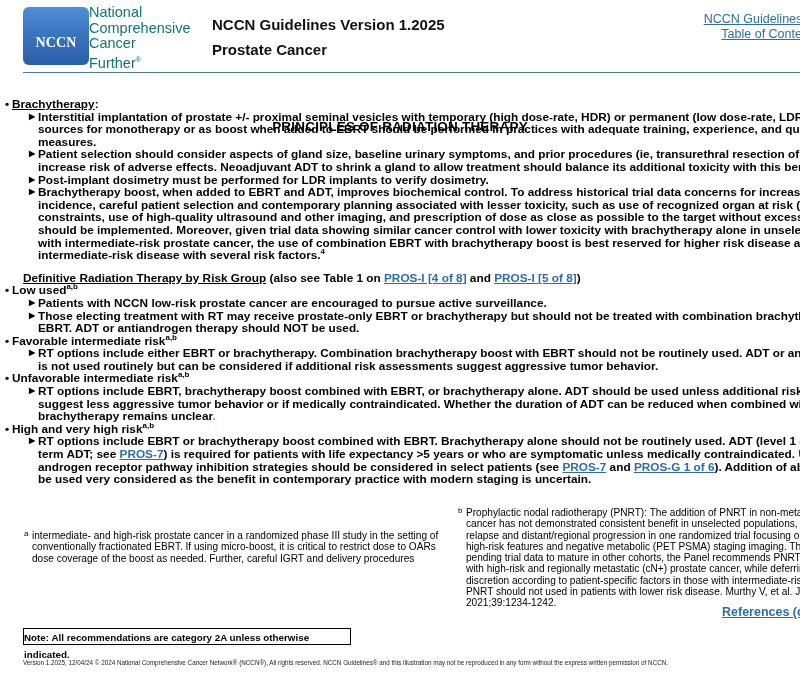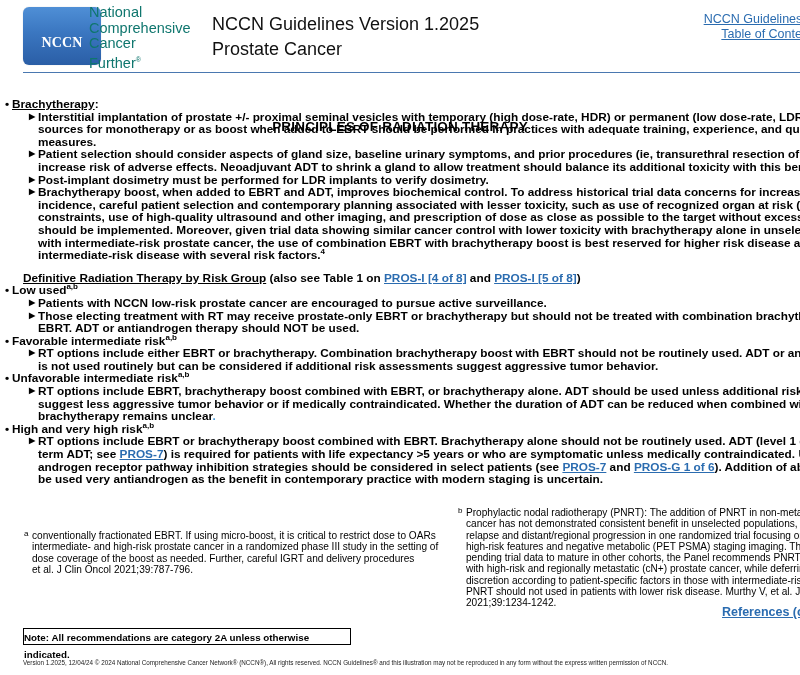--- a/index.html
+++ b/index.html
@@ -4,35 +4,35 @@
 <style>
   html, body { margin: 0; padding: 0; }
   body {
     width: 800px; height: 675px; overflow: hidden; background: #ffffff;
     font-family: "Liberation Sans", sans-serif; color: #000;
     position: relative;
   }
   a.lnk { color: #2b6cb0; text-decoration: underline; }
   .header { position: absolute; left: 0; top: 0; width: 800px; height: 72px; }
   .logo-box {
-    position: absolute; left: 23px; top: 7px; width: 78px; height: 58px;
+    position: absolute; left: 23px; top: 7px; width: 66px; height: 58px;
     border-radius: 6px;
     background: linear-gradient(180deg, #4f8fd6 0%, #3a76c0 45%, #2a5ea6 100%);
     box-shadow: 0 0 1px rgba(0,0,0,0.3);
   }
   .logo-box span {
     position: absolute; left: 0; right: 0; bottom: 14px; text-align: center;
     color: #fff; font-family: "Liberation Serif", serif; font-weight: bold; font-size: 14px; letter-spacing: 0.2px;
   }
   .org-name {
     position: absolute; left: 89px; top: 5px; font-size: 14.5px; line-height: 15.5px; color: #0f766e;
   }
   .org-name sup { font-size: 7px; }
   .doc-title {
-    position: absolute; left: 212px; top: 12px; font-size: 18px; font-weight: normal; line-height: 25px; color: #111;
+    position: absolute; left: 212px; top: 12px; font-size: 15px; font-weight: bold; line-height: 25px; color: #111;
   }
   .top-links {
     position: absolute; left: 700px; top: 12px; width: 140px; text-align: center; font-size: 12.5px; line-height: 15px;
   }
   .rule { position: absolute; left: 23px; top: 72px; width: 777px; height: 1px; background: #4a78b0; }
   .section-title {
     position: absolute; left: 0; width: 800px; top: 82px; text-align: center; font-weight: bold; font-size: 13.5px; letter-spacing: 0.2px; margin-top: 37px;
   }
   .body { position: absolute; left: 0; top: 98px; width: 900px; font-size: 11.8px; line-height: 12.6px; font-weight: bold; }
   .l1 { position: relative; padding-left: 12px; white-space: nowrap; }
@@ -113,29 +113,28 @@
 
   <div class="l1"><span class="bul">•</span> <span>Unfavorable intermediate risk</span><sup class="s">a,b</sup></div>
   <div class="l2"><span class="tri">▶</span><span>RT options include EBRT, brachytherapy boost combined with EBRT, or brachytherapy alone. ADT should be used unless additional risk assessments</span></div>
   <div class="l2"><span>suggest less aggressive tumor behavior or if medically contraindicated. Whether the duration of ADT can be reduced when combined with EBRT and</span></div>
   <div class="l2"><span>brachytherapy remains unclear</span><span style="color:#4a9ad8">.</span></div>
 
   <div class="l1"><span class="bul">•</span> <span>High and very high risk</span><sup class="s">a,b</sup></div>
   <div class="l2"><span class="tri">▶</span><span>RT options include EBRT or brachytherapy boost combined with EBRT. Brachytherapy alone should not be routinely used. ADT (level 1 data for long-</span></div>
   <div class="l2"><span>term ADT; see </span><a class="lnk">PROS-7</a><span>) is required for patients with life expectancy &gt;5 years or who are symptomatic unless medically contraindicated. Use of additional</span></div>
   <div class="l2"><span>androgen receptor pathway inhibition strategies should be considered in select patients (see </span><a class="lnk">PROS-7</a><span> and </span><a class="lnk">PROS-G 1 of 6</a><span>). Addition of abiraterone should</span></div>
-  <div class="l2"><span>be used very antiandrogen as the benefit in contemporary practice with modern staging is uncertain.</span></div>
+  <div class="l2"><span>be used very considered as the benefit in contemporary practice with modern staging is uncertain.</span></div>
 </div>
 
 <div class="fn fn-a">
   <span class="mark">a</span>
+  <div class="txt">intermediate- and high-risk prostate cancer in a randomized phase III study in the setting of</div>
   <div class="txt">conventionally fractionated EBRT. If using micro-boost, it is critical to restrict dose to OARs</div>
-  <div class="txt">intermediate- and high-risk prostate cancer in a randomized phase III study in the setting of</div>
   <div class="txt">dose coverage of the boost as needed. Further, careful IGRT and delivery procedures</div>
-  <div class="txt">et al. J Clin Oncol 2021;39:787-796.</div>
 </div>
 
 <div class="fn fn-b">
   <span class="mark">b</span>
   <div class="txt">Prophylactic nodal radiotherapy (PNRT): The addition of PNRT in non-metastatic prostate</div>
   <div class="txt">cancer has not demonstrated consistent benefit in unselected populations, but reduced</div>
   <div class="txt">relapse and distant/regional progression in one randomized trial focusing on patients with</div>
   <div class="txt">high-risk features and negative metabolic (PET PSMA) staging imaging. Therefore,</div>
   <div class="txt">pending trial data to mature in other cohorts, the Panel recommends PNRT in patients</div>
   <div class="txt">with high-risk and regionally metastatic (cN+) prostate cancer, while deferring to physician</div>

